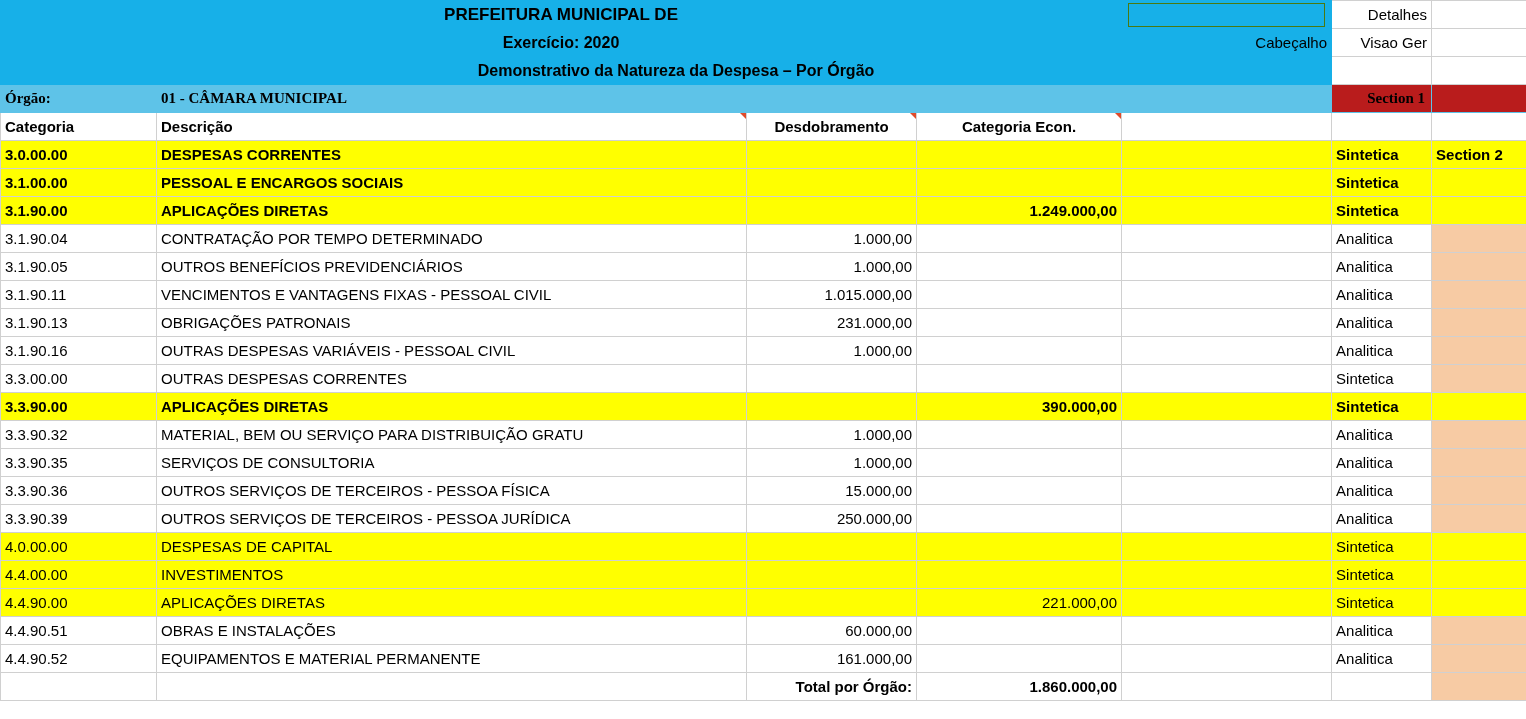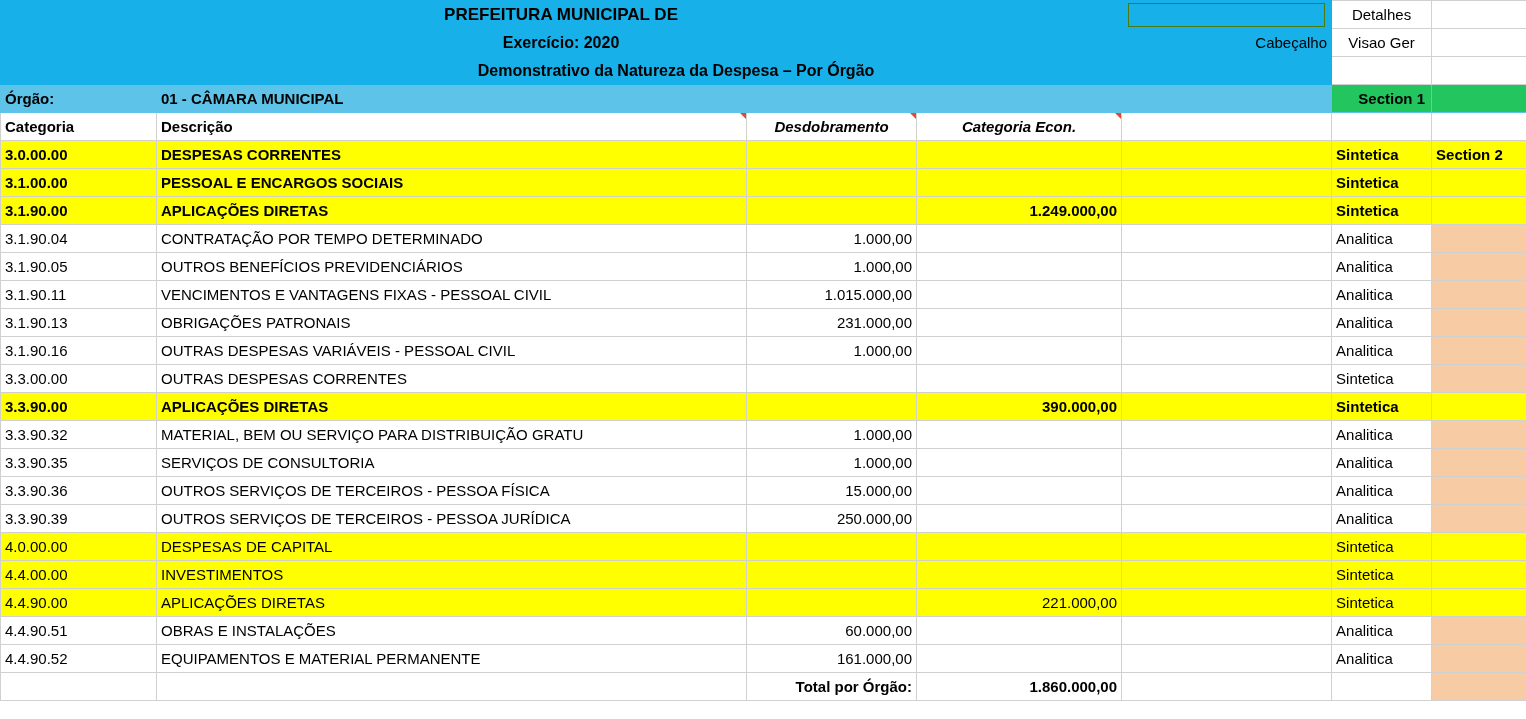--- a/index.html
+++ b/index.html
@@ -69,50 +69,51 @@
     padding: 0;
   }
   .btn-inner {
     border: 1px solid #4a7a10;
     background: #17b0e8;
     height: 22px;
     margin: 1px 2px;
   }
   .side-cell {
     background: #ffffff;
-    text-align: center;
+    text-align: right;
     padding-left: 4px;
     border: 1px solid #d0d0d0 !important;
   }
   .plain-white {
     background:#ffffff;
     border: 1px solid #d0d0d0 !important;
   }
 
   
   .orgao-row td {
     background: #5ec3e8;
     font-weight: bold;
     border: 1px solid #5ec3e8 !important;
     height: 25px;
+    font-family: Liberation Serif, serif;
   }
   .orgao-row td.sec {
-    background: #22c55e;
+    background: #b91c1c;
     font-weight: bold;
     text-align: right;
     padding-right: 6px;
   }
 
   
   .colhdr td {
     font-weight: bold;
     background: #ffffff;
     height: 25px;
   }
-  .colhdr td.ctr { text-align: center; font-style: italic; }
+  .colhdr td.ctr { text-align: center; }
   .mark {
     position: relative;
     margin-left: 25px;
   }
   .mark:after {
     content: "";
     position: absolute;
     top: 0; right: 0;
     border-top: 6px solid #e04b2a;
     border-left: 6px solid transparent;

